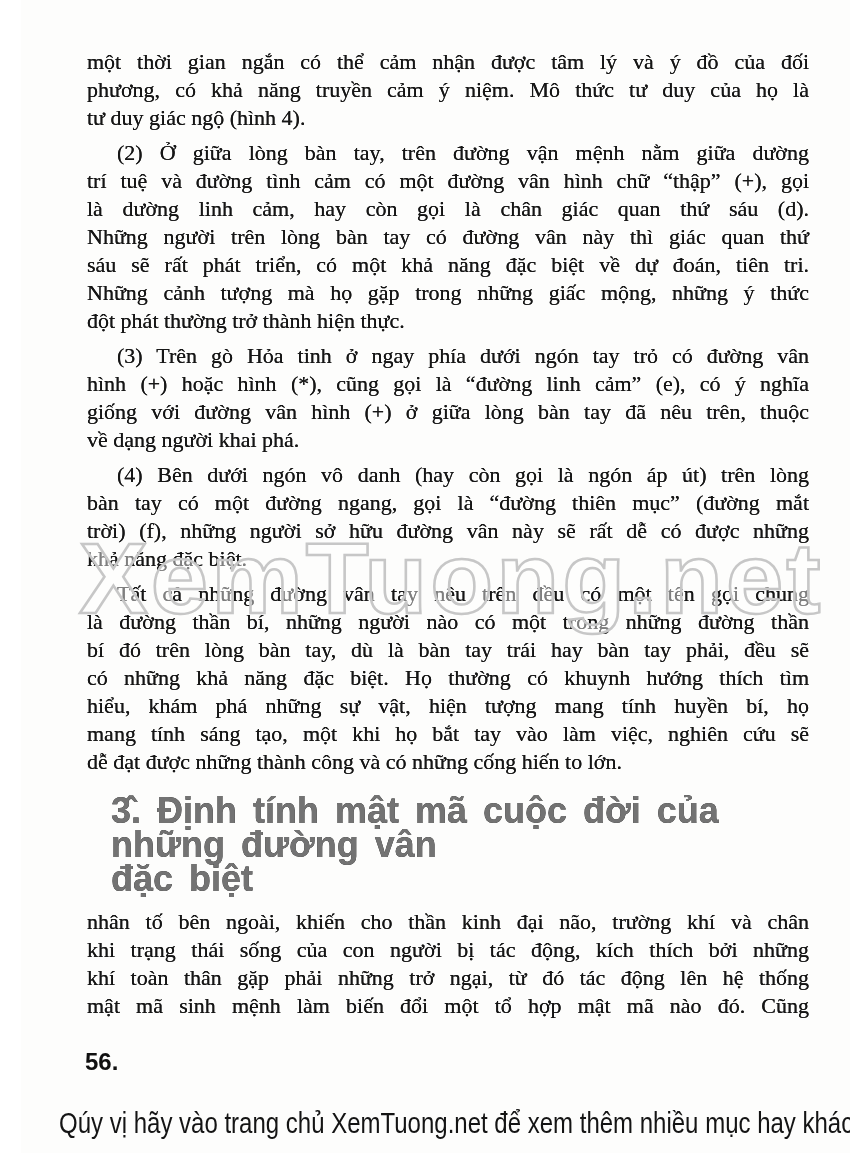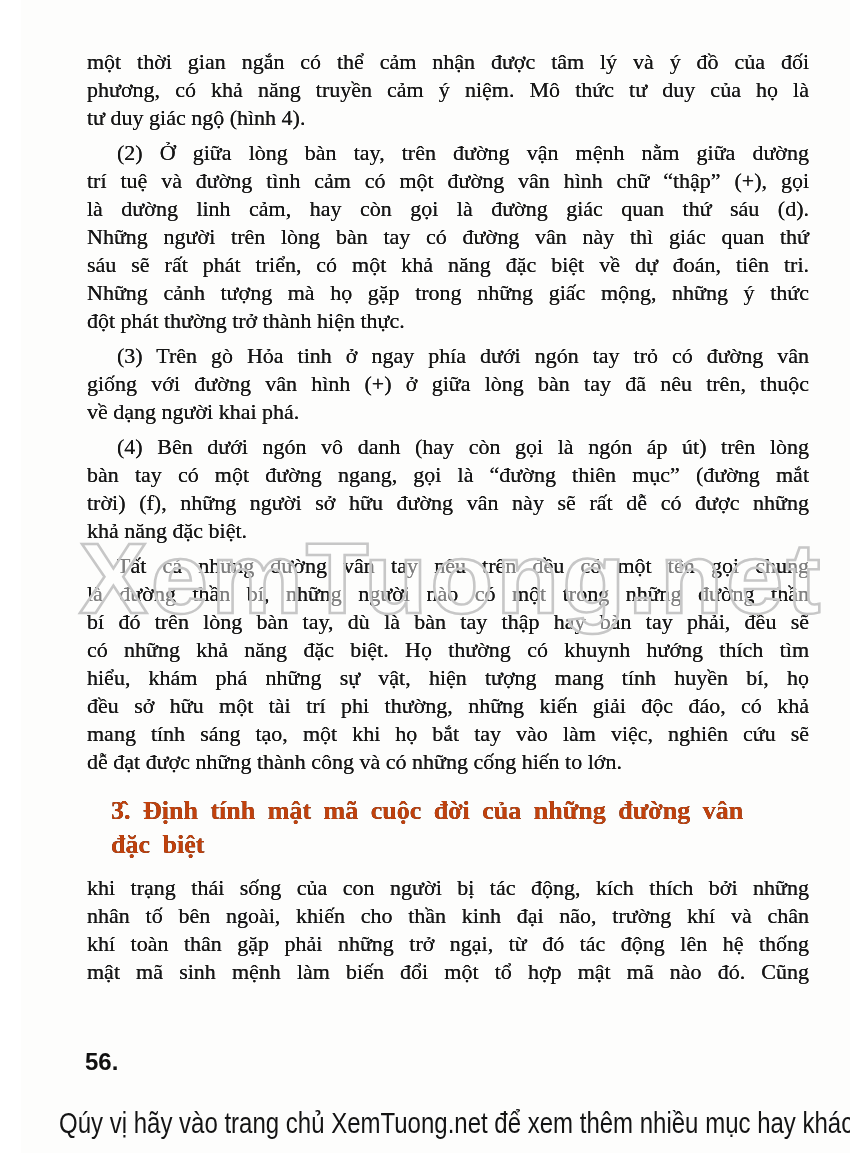--- a/index.html
+++ b/index.html
@@ -25,25 +25,25 @@
     line-height: 28px;
     text-align: justify;
     text-align-last: justify;
     white-space: nowrap;
     text-shadow: 0 0 0.5px #1a1a1a;
   }
   .ln.last { text-align-last: left; white-space: normal; }
   .ln.ind { text-indent: 30px; }
   .heading {
     margin: 18px 0 12px 24px;
-    font-family: Liberation Serif, serif;
+    font-family: Liberation Sans, sans-serif;
     font-weight: bold;
-    font-size: 26px;
+    font-size: 36px;
     line-height: 34px;
-    color: #c2410c;
+    color: #737373;
   }
   .heading .h-ln { word-spacing: 6px; text-shadow: 0 0 0.5px #111; }
   .watermark {
     position: absolute;
     left: 58px;
     top: 498px;
     width: 760px;
     font-family: "Liberation Sans", sans-serif;
     font-weight: bold;
     font-size: 100px;
@@ -88,59 +88,59 @@
 
     <div class="para">
       <div class="ln">một thời gian ngắn có thể cảm nhận được tâm lý và ý đồ của đối</div>
       <div class="ln">phương, có khả năng truyền cảm ý niệm. Mô thức tư duy của họ là</div>
       <div class="ln last">tư duy giác ngộ (hình 4).</div>
     </div>
 
     <div class="para">
       <div class="ln ind">(2) Ở giữa lòng bàn tay, trên đường vận mệnh nằm giữa dường</div>
       <div class="ln">trí tuệ và đường tình cảm có một đường vân hình chữ “thập” (+), gọi</div>
-      <div class="ln">là dường linh cảm, hay còn gọi là đường giác quan thứ sáu (d).</div>
+      <div class="ln">là dường linh cảm, hay còn gọi là chân giác quan thứ sáu (d).</div>
       <div class="ln">Những người trên lòng bàn tay có đường vân này thì giác quan thứ</div>
       <div class="ln">sáu sẽ rất phát triển, có một khả năng đặc biệt về dự đoán, tiên tri.</div>
       <div class="ln">Những cảnh tượng mà họ gặp trong những giấc mộng, những ý thức</div>
       <div class="ln last">đột phát thường trở thành hiện thực.</div>
     </div>
 
     <div class="para">
       <div class="ln ind">(3) Trên gò Hỏa tinh ở ngay phía dưới ngón tay trỏ có đường vân</div>
+      <div class="ln">hình (+) hoặc hình (*), cũng gọi là “đường linh cảm” (e), có ý nghĩa</div>
       <div class="ln">giống với đường vân hình (+) ở giữa lòng bàn tay đã nêu trên, thuộc</div>
       <div class="ln last">về dạng người khai phá.</div>
     </div>
 
     <div class="para">
       <div class="ln ind">(4) Bên dưới ngón vô danh (hay còn gọi là ngón áp út) trên lòng</div>
       <div class="ln">bàn tay có một đường ngang, gọi là “đường thiên mục” (đường mắt</div>
       <div class="ln">trời) (f), những người sở hữu đường vân này sẽ rất dễ có được những</div>
       <div class="ln last">khả năng đặc biệt.</div>
     </div>
 
     <div class="para">
       <div class="ln ind">Tất cả những đường vân tay nêu trên đều có một tên gọi chung</div>
       <div class="ln">là đường thần bí, những người nào có một trong những đường thần</div>
-      <div class="ln">bí đó trên lòng bàn tay, dù là bàn tay thập hay bàn tay phải, đều sẽ</div>
+      <div class="ln">bí đó trên lòng bàn tay, dù là bàn tay trái hay bàn tay phải, đều sẽ</div>
       <div class="ln">có những khả năng đặc biệt. Họ thường có khuynh hướng thích tìm</div>
       <div class="ln">hiểu, khám phá những sự vật, hiện tượng mang tính huyền bí, họ</div>
-      <div class="ln">đều sở hữu một tài trí phi thường, những kiến giải độc đáo, có khả</div>
       <div class="ln">mang tính sáng tạo, một khi họ bắt tay vào làm việc, nghiên cứu sẽ</div>
       <div class="ln last">dễ đạt được những thành công và có những cống hiến to lớn.</div>
     </div>
 
     <div class="heading">
       <div class="h-ln">3̂. Định tính mật mã cuộc đời của những đường vân</div>
       <div class="h-ln">đặc biệt</div>
     </div>
 
     <div class="para">
+      <div class="ln">nhân tố bên ngoài, khiến cho thần kinh đại não, trường khí và chân</div>
       <div class="ln">khi trạng thái sống của con người bị tác động, kích thích bởi những</div>
-      <div class="ln">nhân tố bên ngoài, khiến cho thần kinh đại não, trường khí và chân</div>
       <div class="ln">khí toàn thân gặp phải những trở ngại, từ đó tác động lên hệ thống</div>
       <div class="ln">mật mã sinh mệnh làm biến đổi một tổ hợp mật mã nào đó. Cũng</div>
     </div>
 
   </div>
 
   <div class="watermark">XemTuong.net</div>
 
   <div class="page-number">56.</div>
 

